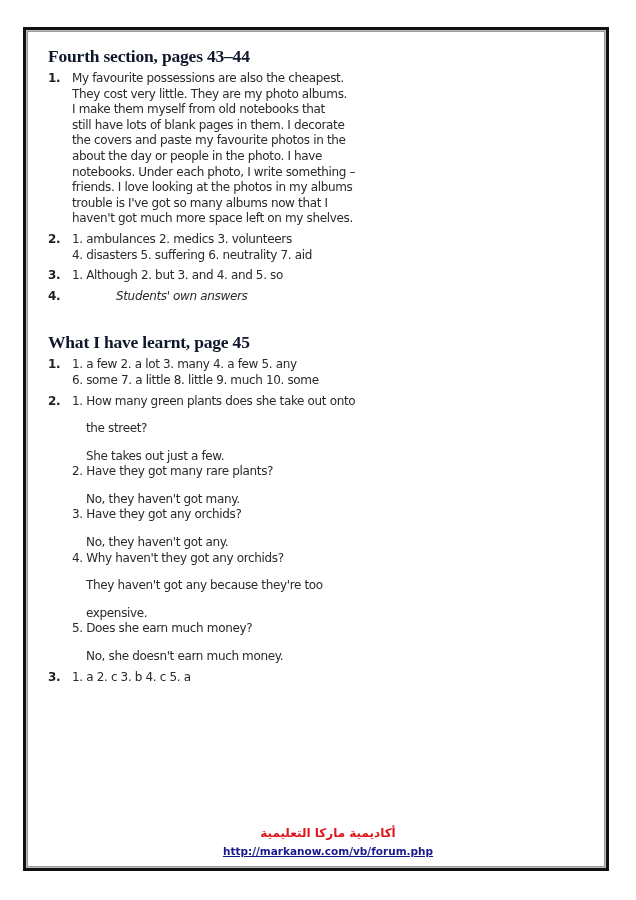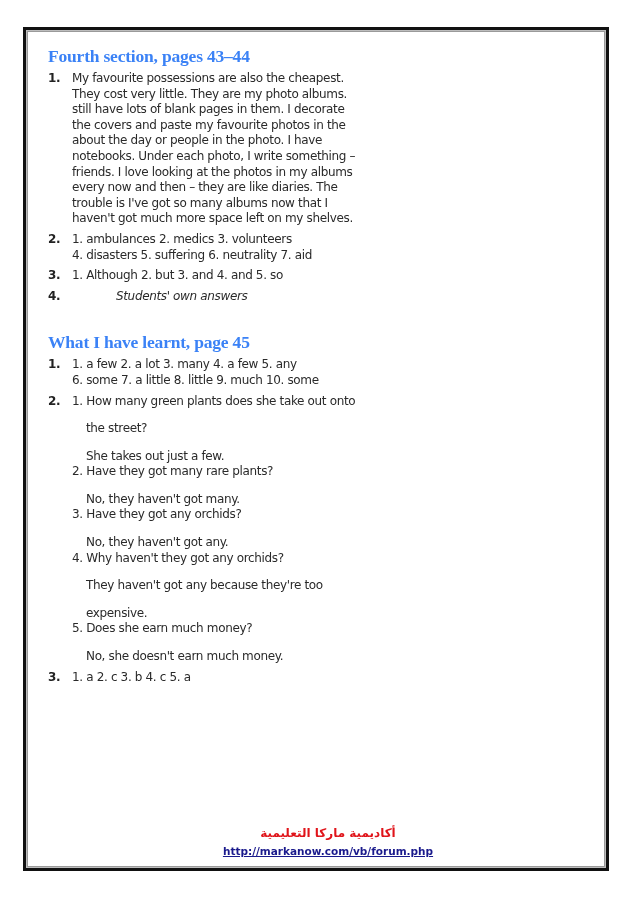--- a/index.html
+++ b/index.html
@@ -10,21 +10,21 @@
     border: 3px solid #111111;
     box-shadow: inset 0 0 0 1px #bdbdbd, inset 0 0 0 2px #9a9a9a;
   }
   .content {
     position: absolute; left: 48px; top: 46px; width: 340px;
     font-family: "DejaVu Sans", sans-serif; font-size: 12px; color: #2a2a2a;
     letter-spacing: -0.35px;
   }
   h2 {
     font-family: "Liberation Serif", serif; font-weight: bold;
-    color: #3b82f6; font-size: 17.5px; margin: 0 0 4px 0; letter-spacing: -0.2px;
+    color: #0f172a; font-size: 17.5px; margin: 0 0 4px 0; letter-spacing: -0.2px;
   }
   h2.second { margin-top: 28px; }
   .item { display: flex; line-height: 15.6px; margin-bottom: 5px; }
   .num { width: 24px; flex: 0 0 24px; font-weight: bold; color: #222; }
   .body { flex: 1; }
   .line { display: block; white-space: nowrap; }
   .q { display: block; white-space: nowrap; }
   .a { display: block; padding-left: 14px; white-space: nowrap; margin-top: 12px; }
   .italic { font-style: italic; margin-left: 44px; }
   .footer {
@@ -43,26 +43,26 @@
 
 <div class="content">
 
   <h2>Fourth section, pages 43–44</h2>
 
   <div class="item">
     <span class="num">1.</span>
     <div class="body">
       <span class="line">My favourite possessions are also the cheapest.</span>
       <span class="line">They cost very little. They are my photo albums.</span>
+      <span class="line">I make them myself from old notebooks that</span>
       <span class="line">still have lots of blank pages in them. I decorate</span>
       <span class="line">the covers and paste my favourite photos in the</span>
       <span class="line">about the day or people in the photo. I have</span>
       <span class="line">notebooks. Under each photo, I write something –</span>
       <span class="line">friends. I love looking at the photos in my albums</span>
-      <span class="line">every now and then – they are like diaries. The</span>
       <span class="line">trouble is I've got so many albums now that I</span>
       <span class="line">haven't got much more space left on my shelves.</span>
     </div>
   </div>
 
   <div class="item">
     <span class="num">2.</span>
     <div class="body">
       <span class="line">1. ambulances  2. medics  3. volunteers</span>
       <span class="line">4. disasters  5. suffering  6. neutrality  7. aid</span>

